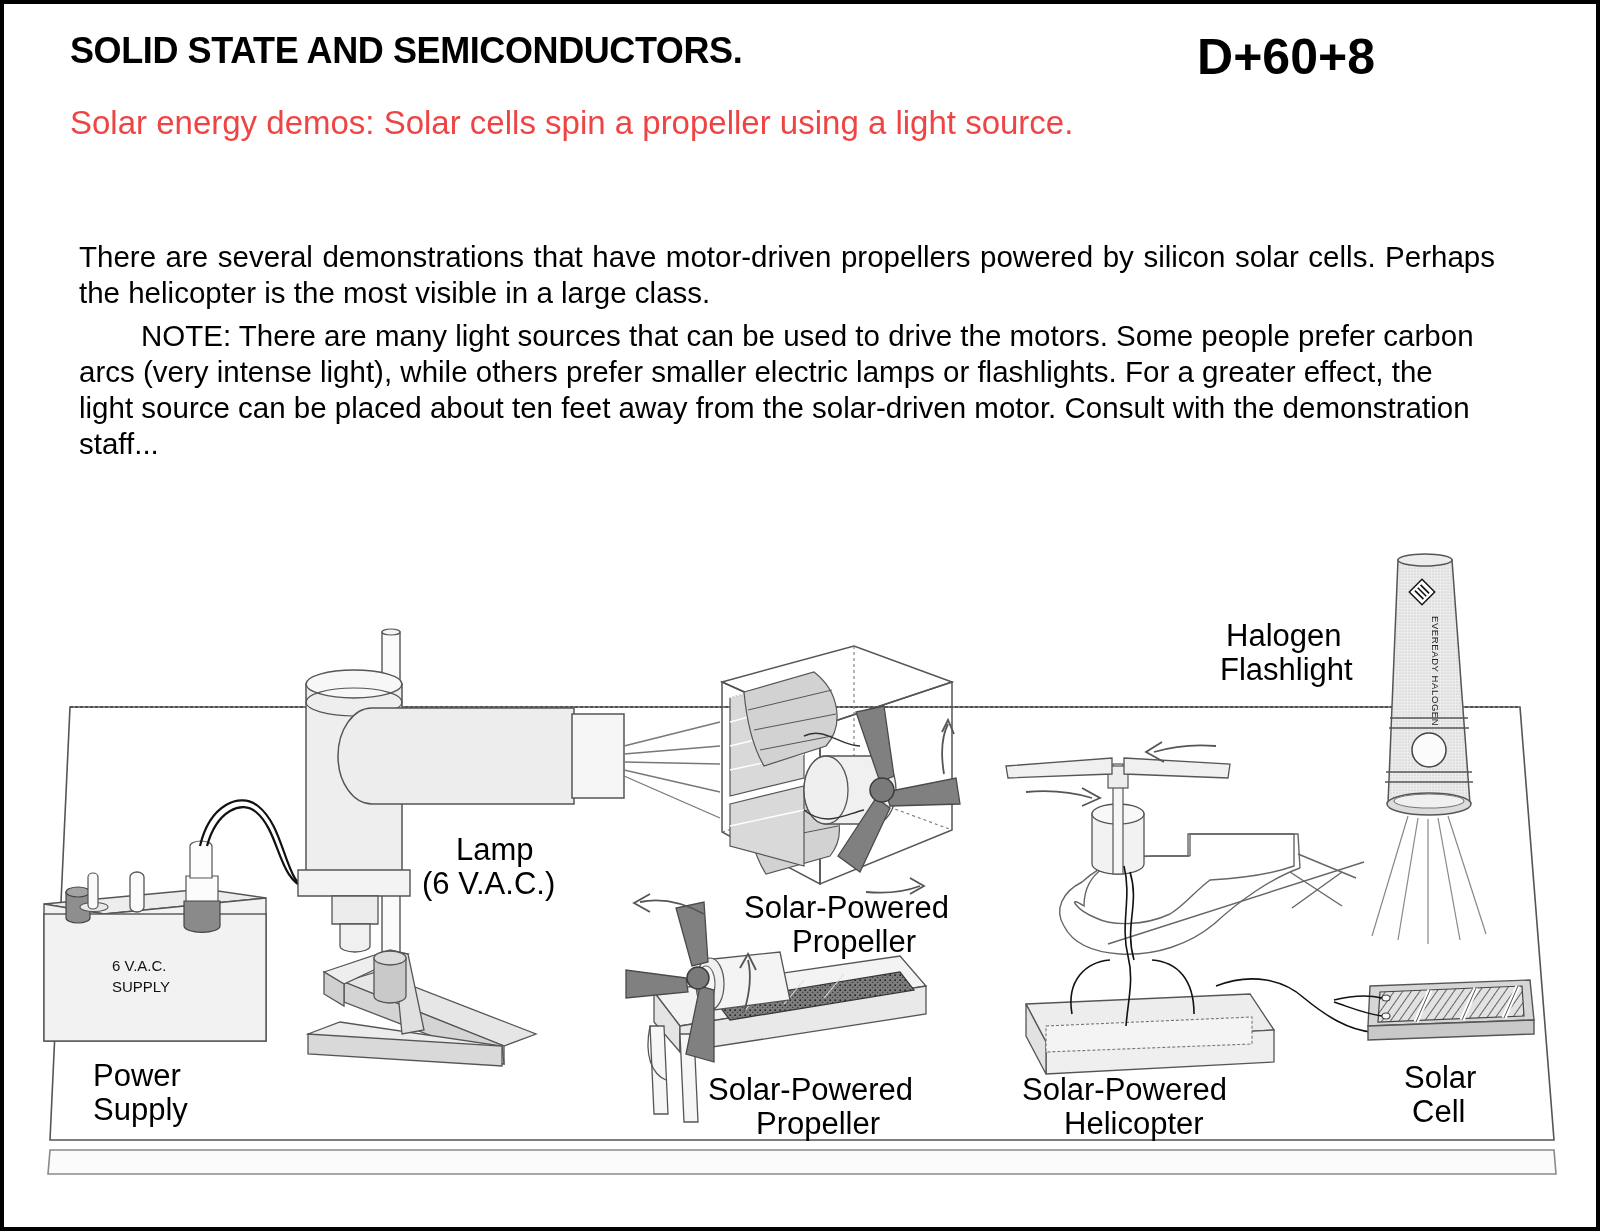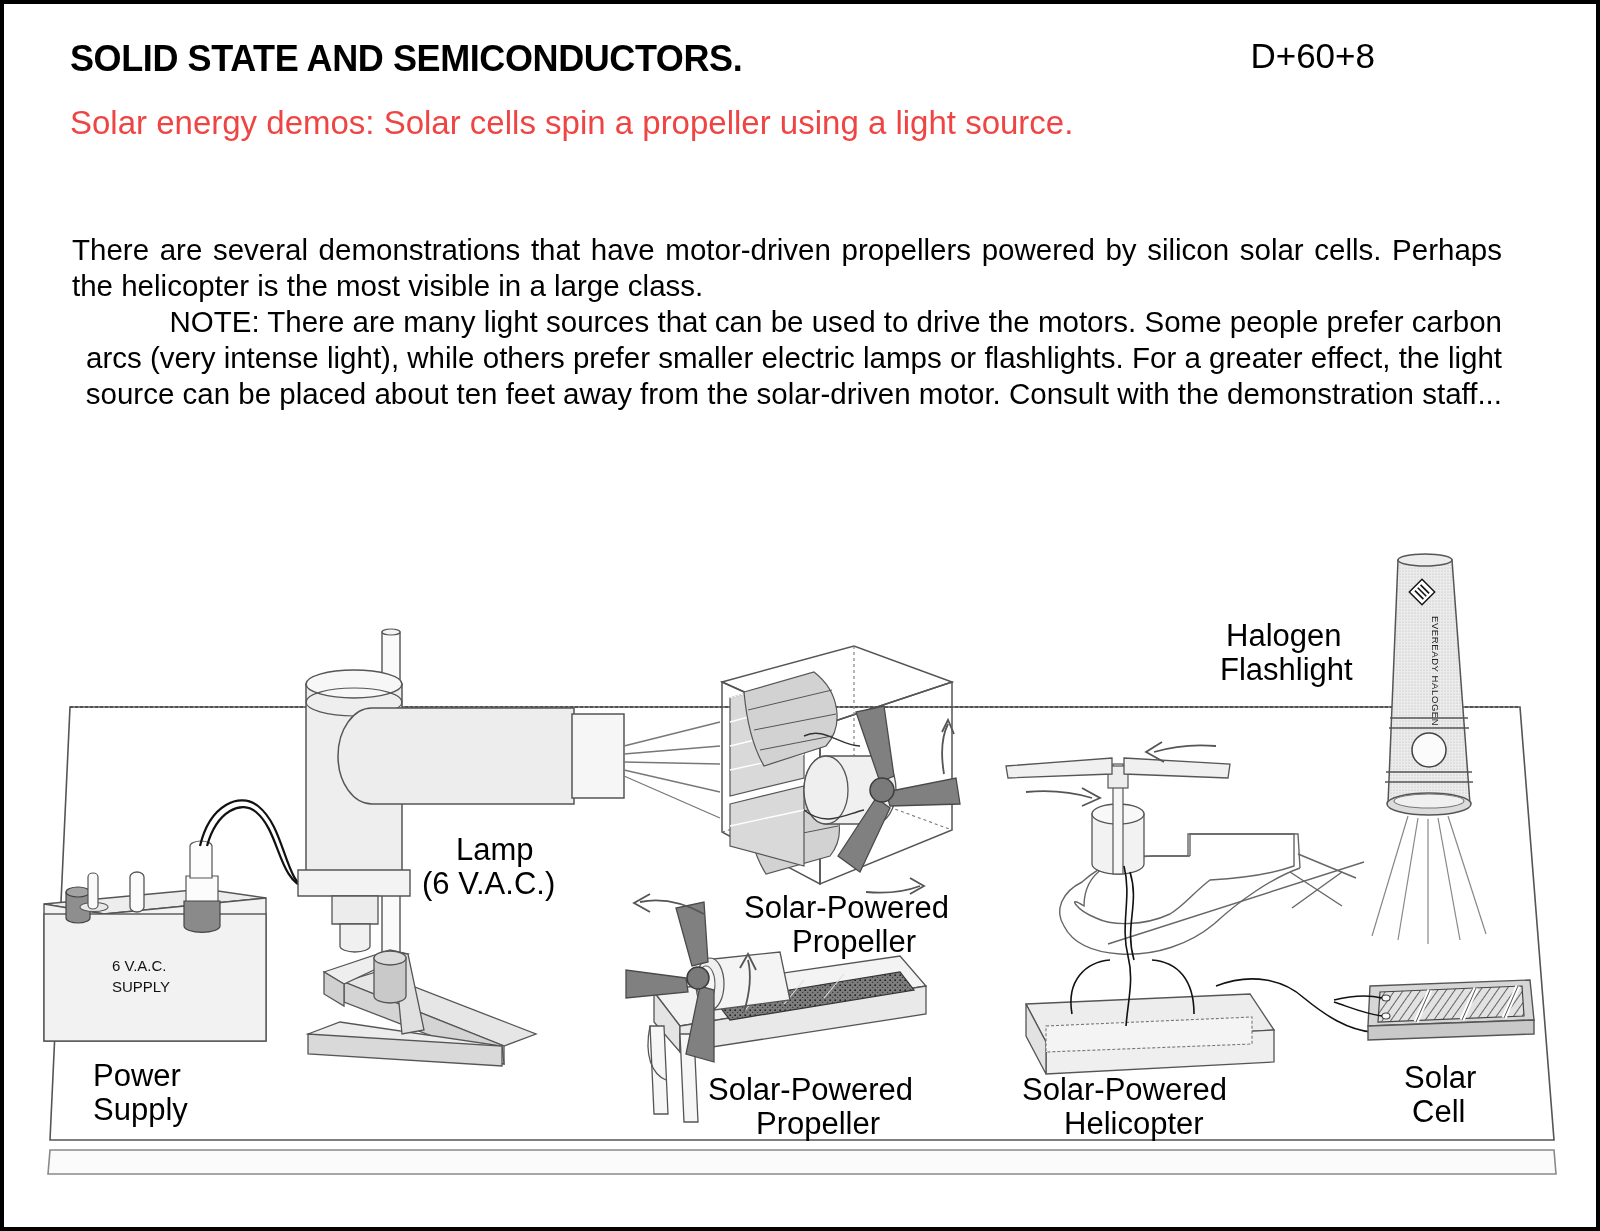--- a/index.html
+++ b/index.html
@@ -1,26 +1,26 @@
 <!DOCTYPE html>
 <html><head>
 <meta charset="utf-8">
 <style>
   html,body{margin:0;padding:0;background:#fff;}
   body{width:1600px;height:1231px;font-family:"Liberation Sans",sans-serif;overflow:hidden;}
   #page{position:relative;width:1600px;height:1231px;box-sizing:border-box;border:4px solid #000;background:#fff;}
   #header{position:absolute;left:0;top:0;width:1592px;}
-  .title-row{position:absolute;left:66px;top:34px;width:1400px;height:50px;}
+  .title-row{position:absolute;left:66px;top:26px;width:1400px;height:50px;}
   .title-main{position:absolute;left:0;top:0;font-size:36px;font-weight:bold;letter-spacing:-0.4px;color:#000;white-space:nowrap;}
-  .title-code{position:absolute;right:95px;top:-2px;font-size:35px;font-weight:normal;color:#000;white-space:nowrap;}
+  .title-code{position:absolute;right:95px;top:-2px;font-size:50px;font-weight:bold;color:#000;white-space:nowrap;}
   .subtitle{position:absolute;left:66px;top:100px;font-size:33px;color:#ef4444;white-space:nowrap;}
   .body-text{position:absolute;left:68px;top:228px;width:1430px;font-size:29.5px;line-height:36px;color:#000;text-align:justify;}
-  .body-text p{margin:0;}
+  .body-text p{margin:7px;}
   .body-text p.indent{text-indent:62px;}
-  .body-text p:last-child{text-align:right;}
+  .body-text p:last-child{text-align:left;}
   #scene{position:absolute;left:0;top:470px;width:1592px;height:757px;}
   svg{display:block;}
   .lbl{font-family:"Liberation Sans",sans-serif;font-size:31px;fill:#000;}
   .lbl-s{font-family:"Liberation Sans",sans-serif;font-size:15px;fill:#111;}
   .lbl-tiny{font-family:"Liberation Sans",sans-serif;font-size:9.5px;fill:#222;letter-spacing:0.6px;}
 </style>
 </head>
 <body>
 
 <div id="page">

